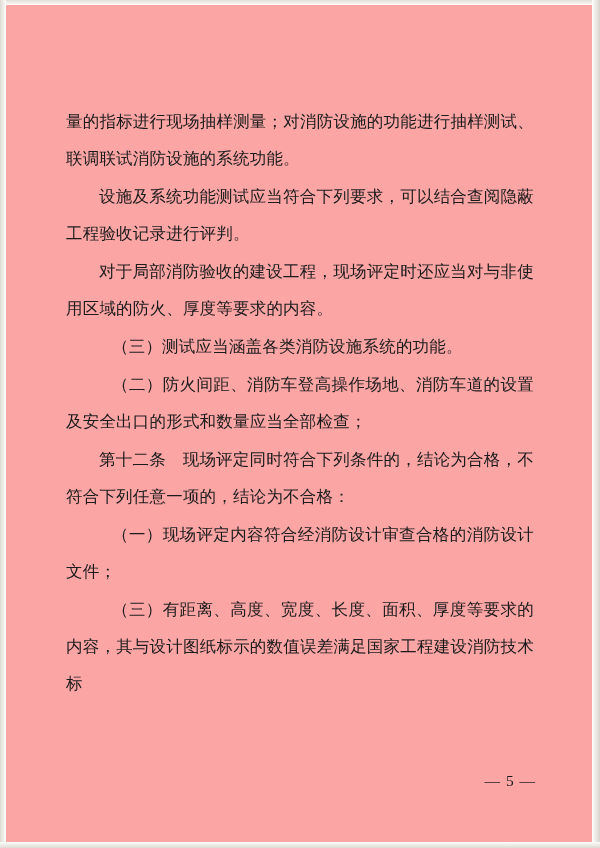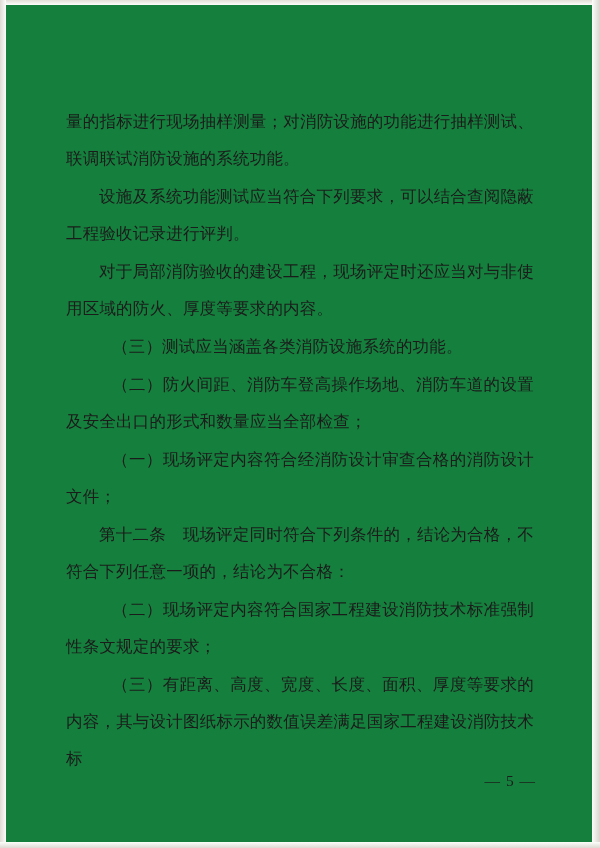--- a/index.html
+++ b/index.html
@@ -9,21 +9,21 @@
   body {
     width: 600px;
     height: 848px;
     background: #ffffff;
     font-family: "Liberation Serif", serif;
   }
   .page {
     position: relative;
     width: 600px;
     height: 848px;
-    background: #15803d;
+    background: #fca5a5;
     box-sizing: border-box;
     overflow: hidden;
   }
   
   .edge-left {
     position: absolute;
     left: 0; top: 0;
     width: 6px; height: 848px;
     background: linear-gradient(to right, #dedad3, #fdfdfb);
   }
@@ -85,20 +85,19 @@
   <div class="edge-left"></div>
   <div class="edge-right"></div>
   <div class="edge-bottom"></div>
 
   <div class="body-text">
     <p class="para">量的指标进行现场抽样测量；对消防设施的功能进行抽样测试、联调联试消防设施的系统功能。</p>
     <p class="para indent">设施及系统功能测试应当符合下列要求，可以结合查阅隐蔽工程验收记录进行评判。</p>
     <p class="para indent">对于局部消防验收的建设工程，现场评定时还应当对与非使用区域的防火、厚度等要求的内容。</p>
     <p class="para indent2">（三）测试应当涵盖各类消防设施系统的功能。</p>
     <p class="para indent2">（二）防火间距、消防车登高操作场地、消防车道的设置及安全出口的形式和数量应当全部检查；</p>
+    <p class="para indent">第十二条　现场评定同时符合下列条件的，结论为合格，不符合下列任意一项的，结论为不合格：</p>
     <p class="para indent2">（一）现场评定内容符合经消防设计审查合格的消防设计文件；</p>
-    <p class="para indent">第十二条　现场评定同时符合下列条件的，结论为合格，不符合下列任意一项的，结论为不合格：</p>
-    <p class="para indent2">（二）现场评定内容符合国家工程建设消防技术标准强制性条文规定的要求；</p>
     <p class="para indent2">（三）有距离、高度、宽度、长度、面积、厚度等要求的内容，其与设计图纸标示的数值误差满足国家工程建设消防技术标</p>
   </div>
 
   <div class="footer">— 5 —</div>
 </div>
 
 </body></html>

